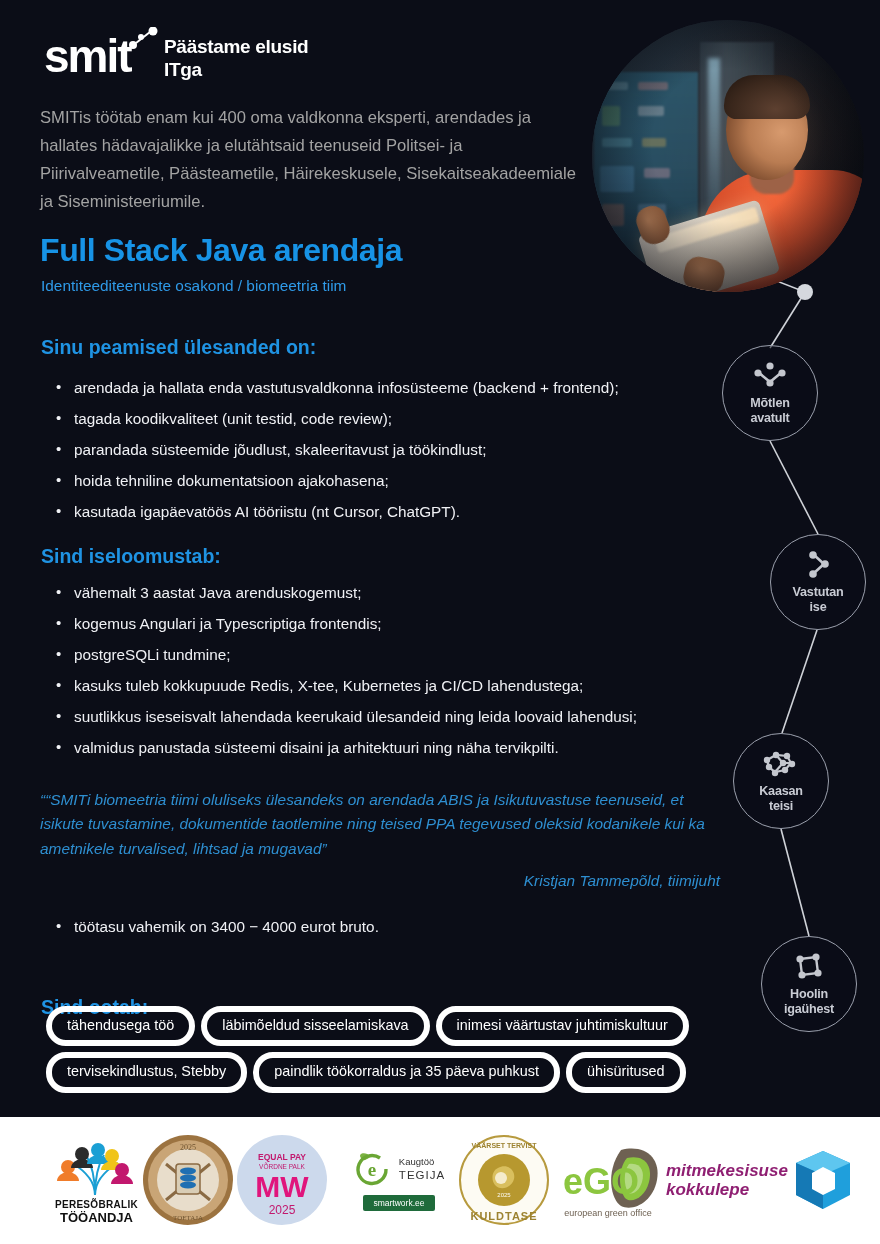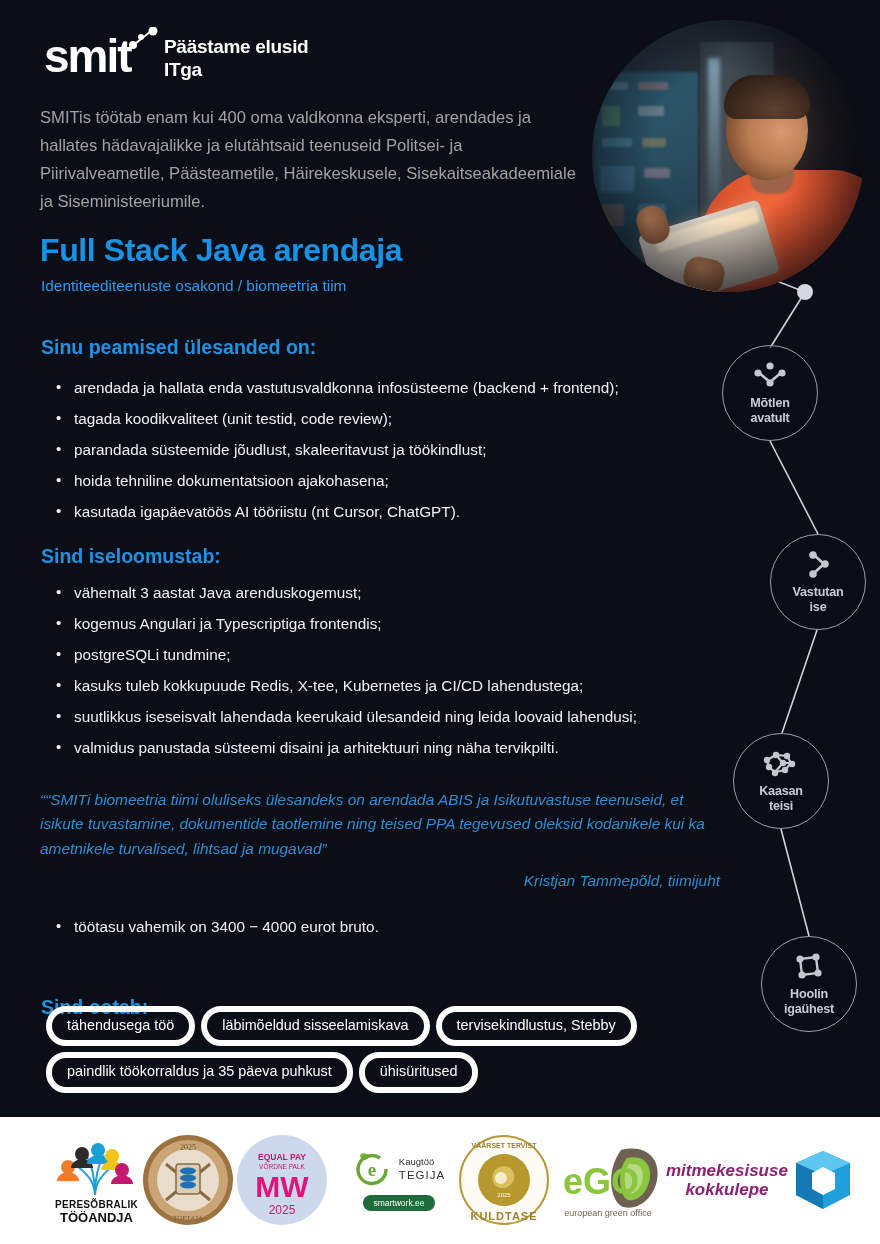--- a/index.html
+++ b/index.html
@@ -366,20 +366,21 @@
     <div id="quote-author">Kristjan Tammepõld, tiimijuht</div>
 
     <ul class="bullets" id="list-salary">
       <li>töötasu vahemik on 3400 − 4000 eurot bruto.</li>
     </ul>
 
     <h2 class="sec-head" id="head-offer">Sind ootab:</h2>
     <div id="tags">
       <span class="tag">tähendusega töö</span>
       <span class="tag">läbimõeldud sisseelamiskava</span>
+      <span class="tag">inimesi väärtustav juhtimiskultuur</span>
       <span class="tag">tervisekindlustus, Stebby</span>
       <span class="tag">paindlik töökorraldus ja 35 päeva puhkust</span>
       <span class="tag">ühisüritused</span>
     </div>
 
     <div class="badge" id="badge-1">
       <svg class="glyph" viewBox="0 0 40 30">
         <g stroke="#c4c7ce" stroke-width="2.6" fill="none">
           <path d="M8,10 L20,20 L32,10"></path>
         </g>
@@ -521,21 +522,21 @@
         <svg width="40" height="40" viewBox="0 0 40 40">
           <path d="M8,9 C4,4 14,2 17,8 C12,12 10,12 8,9 Z" fill="#7cb342"></path>
           <path d="M33,20 a14,14 0 1 1 -6,-11" fill="none" stroke="#6aa634" stroke-width="3.4"></path>
           <text x="19" y="27" font-size="19" font-weight="bold" fill="#6aa634" text-anchor="middle" font-family="Liberation Serif, serif">e</text>
         </svg>
         <div style="line-height:1.25;">
           <div style="font-size:9.5px;color:#333;">Kaugtöö</div>
           <div style="font-size:11.5px;color:#333;letter-spacing:1px;">TEGIJA</div>
         </div>
       </div>
-      <div style="margin-top:6px;background:#1f6b3b;color:#fff;font-size:8.5px;padding:3px 10px;border-radius:8px;">smartwork.ee</div>
+      <div style="margin-top:6px;background:#1f6b3b;color:#fff;font-size:8.5px;padding:3px 10px;border-radius:2px;">smartwork.ee</div>
     </div>
 
     <div class="flogo" style="left:456px; top:15px; width:96px; height:96px;">
       <svg width="92" height="92" viewBox="0 0 92 92">
         <circle cx="46" cy="46" r="44" fill="#fdfbf3" stroke="#b79a3e" stroke-width="2"></circle>
         <circle cx="46" cy="46" r="26" fill="#b7982f"></circle>
         <path d="M40,34 c9,-5 18,2 16,11 c-2,8 -12,12 -18,7 c-5,-4 -5,-15 2,-18 z" fill="#d9bf5e"></path>
         <circle cx="43" cy="44" r="6" fill="#fdfbf3" opacity=".75"></circle>
         <text x="46" y="14" font-size="7" font-weight="bold" fill="#9c8230" text-anchor="middle">VÄÄRSET TERVIST</text>
         <text x="46" y="63" font-size="6" fill="#fdfbf3" text-anchor="middle">2025</text>
@@ -549,21 +550,21 @@
         <path d="M78,18 C96,14 104,26 100,42 C96,58 82,64 76,58 C70,50 68,30 78,18 Z" fill="#8cc63f"></path>
         <path d="M80,24 C92,22 96,32 93,42 C90,52 82,56 79,52 C75,46 74,32 80,24 Z" fill="#ffffff" opacity=".35"></path>
         <text x="14" y="54" font-size="36" font-weight="bold" fill="#8cc63f" font-family="Liberation Sans, sans-serif">eGO</text>
         <text x="59" y="76" font-size="9" fill="#6e6152" text-anchor="middle">european green office</text>
       </svg>
     </div>
 
     <div class="flogo" style="left:666px; top:30px; width:200px; height:66px; justify-content:flex-start;">
       <div style="line-height:1.12; color:#8f1f72; font-weight:bold; font-size:17px;font-style:italic;">
         <div>mitmekesisuse</div>
-        <div style="text-align:center">kokkulepe</div>
+        <div style="text-align:left">kokkulepe</div>
       </div>
       <svg width="58" height="62" viewBox="0 0 58 62" style="margin-left:6px">
         <polygon points="29,2 56,14 56,46 29,60 2,46 2,14" fill="#1f9fdc"></polygon>
         <polygon points="29,2 56,14 29,26 2,14" fill="#5ec6ef"></polygon>
         <polygon points="2,14 29,26 29,60 2,46" fill="#1579b5"></polygon>
         <polygon points="29,18 41,24 41,40 29,46 18,40 18,24" fill="#ffffff"></polygon>
       </svg>
     </div>
 
   </div>

